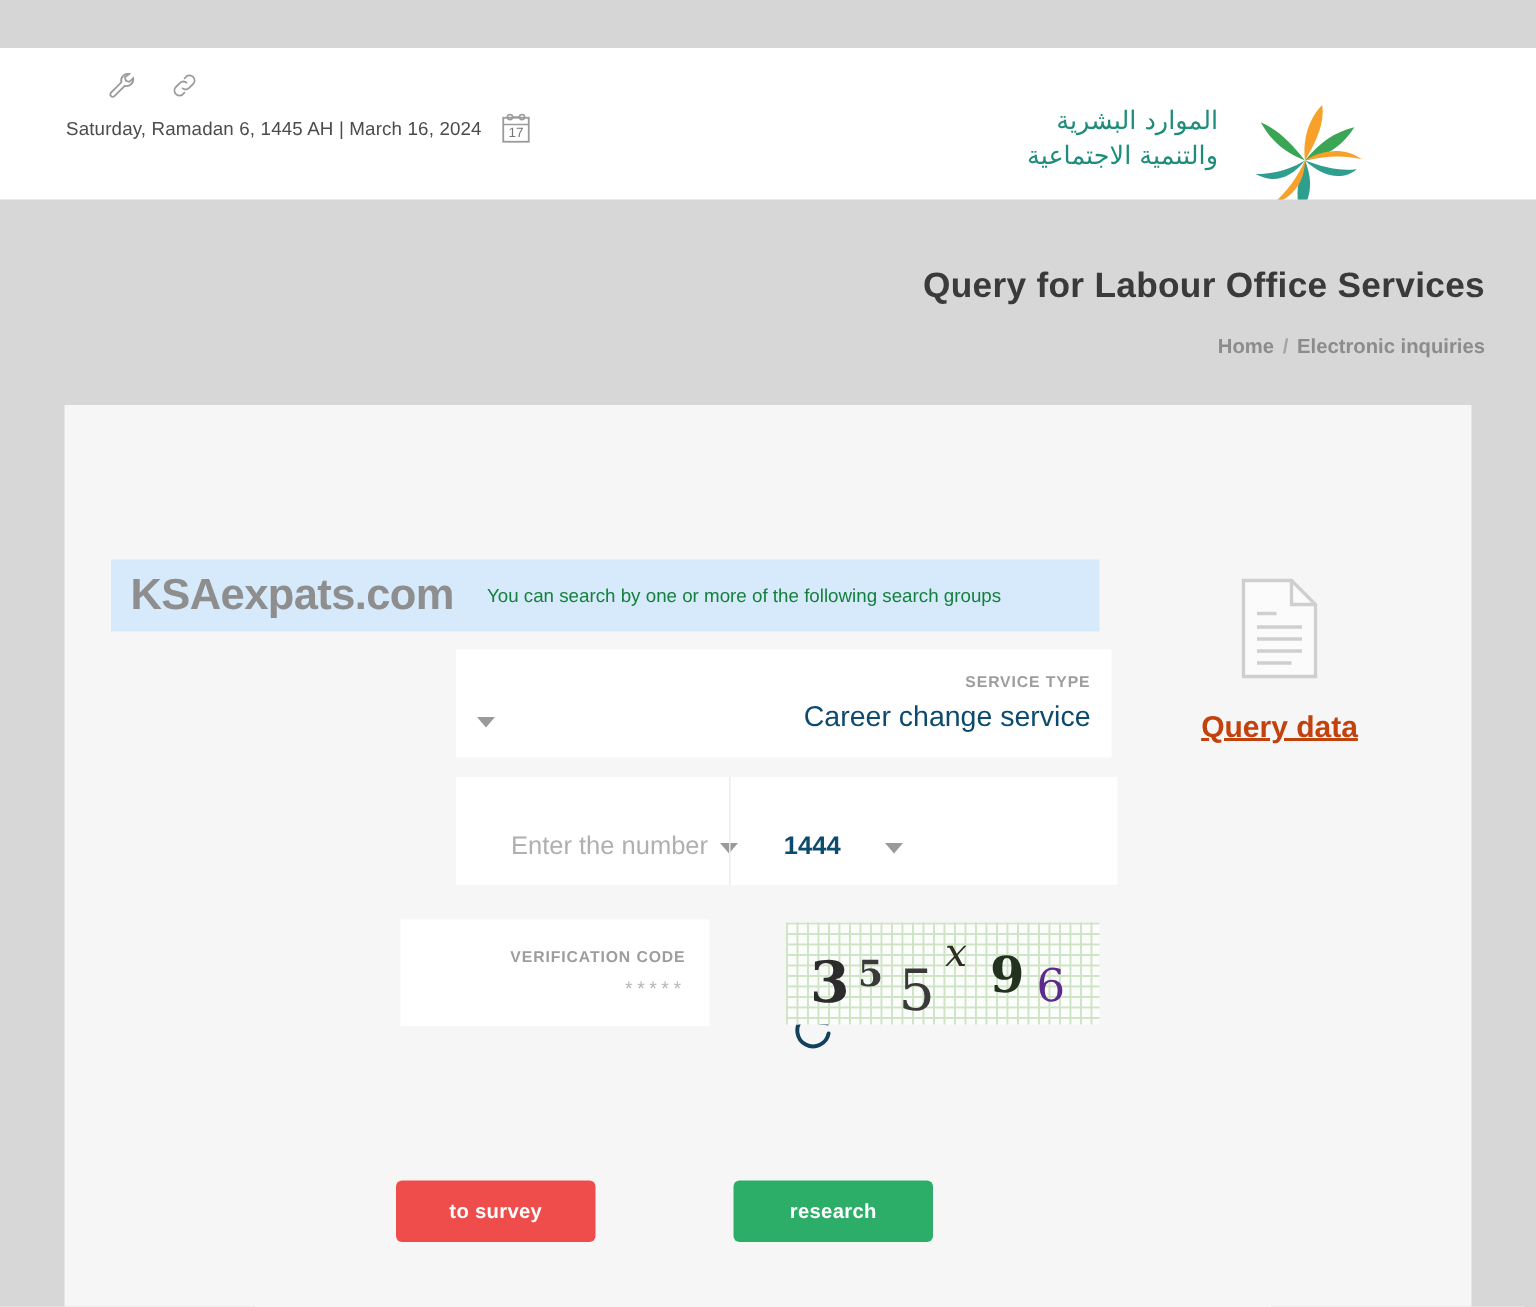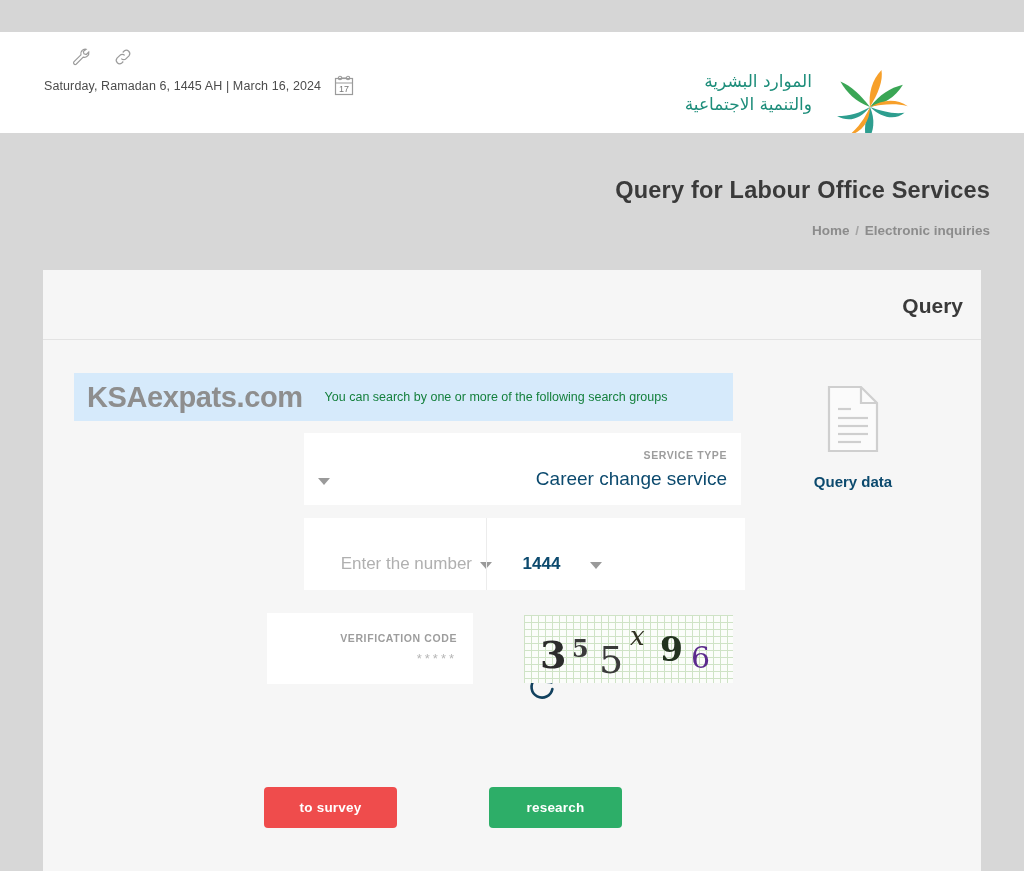--- a/index.html
+++ b/index.html
@@ -157,23 +157,24 @@
   
   .doc-widget {
     position: absolute;
     right: 58px;
     top: 115px;
     width: 140px;
     text-align: center;
   }
   .doc-label {
     margin-top: 16px;
-    font-size: 15px;
-    color: #0c4a6e;
-    font-weight: bold;
+    font-size: 20px;
+    color: #c2410c;
+    font-weight: bold;
+    text-decoration: underline;
   }
 
   
   .form-area {
     position: absolute;
     left: 0;
     top: 163px;
     width: 938px;
   }
 
@@ -383,23 +384,20 @@
   <div class="page-title">Query for Labour Office Services</div>
 
   <div class="breadcrumb">
     <span class="crumb-link">Home</span>
     <span class="crumb-sep">/</span>
     <span class="crumb-link">Electronic inquiries</span>
   </div>
 
   <div class="card">
 
-    <div class="card-head">
-      <div class="card-head-title">Query</div>
-    </div>
 
     <div class="banner">
       <span class="banner-watermark">KSAexpats.com</span>
       <span class="banner-text">You can search by one or more of the following search groups</span>
     </div>
 
     <div class="doc-widget">
       <span>
         <svg width="60" height="68" viewBox="0 0 60 68">
           <path d="M6 2 h32 l16 16 v48 H6 Z" fill="#fbfbfb" stroke="#cfcfcf" stroke-width="2.2"></path>

